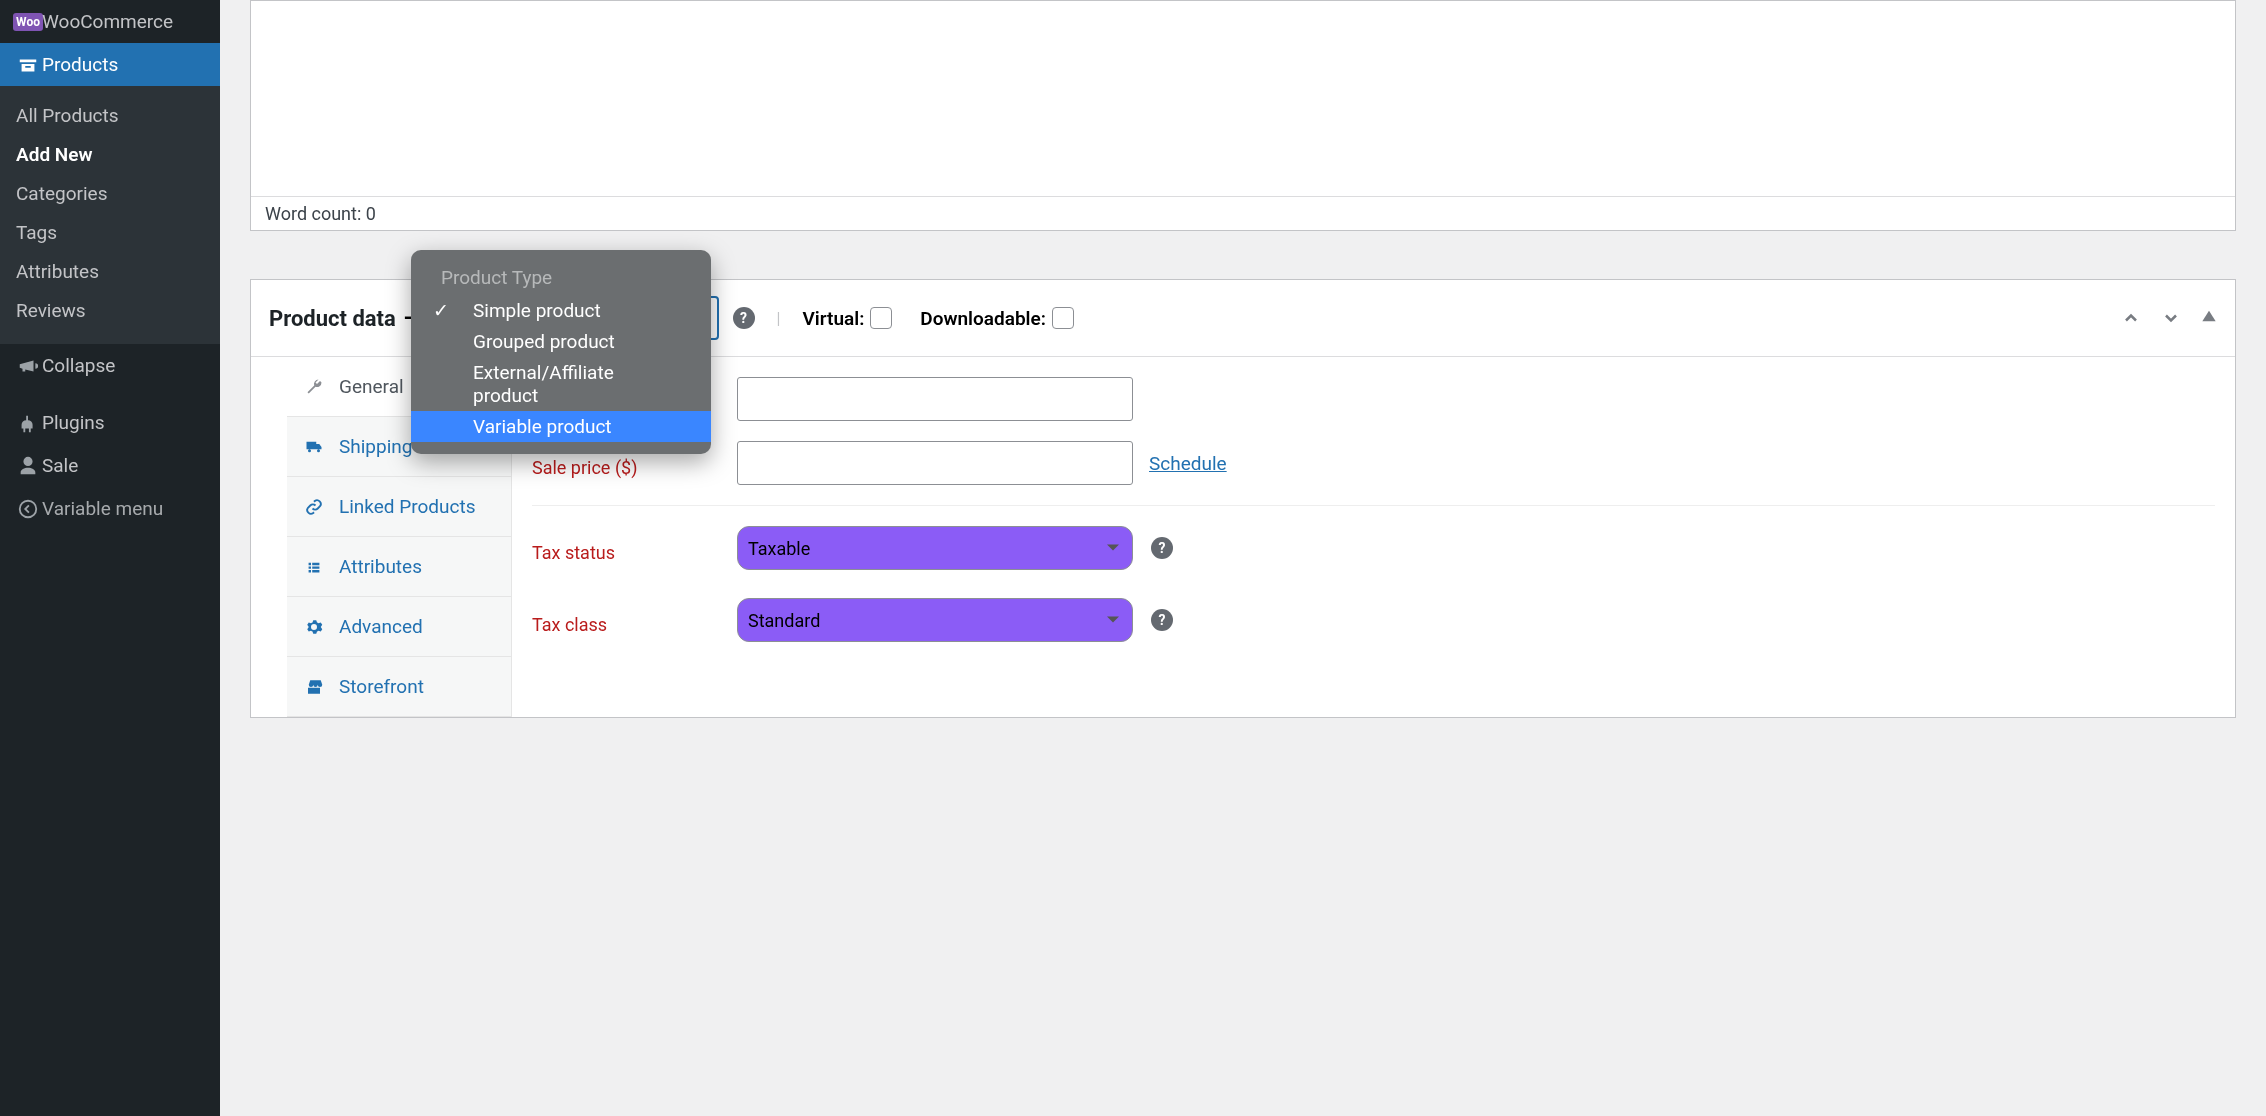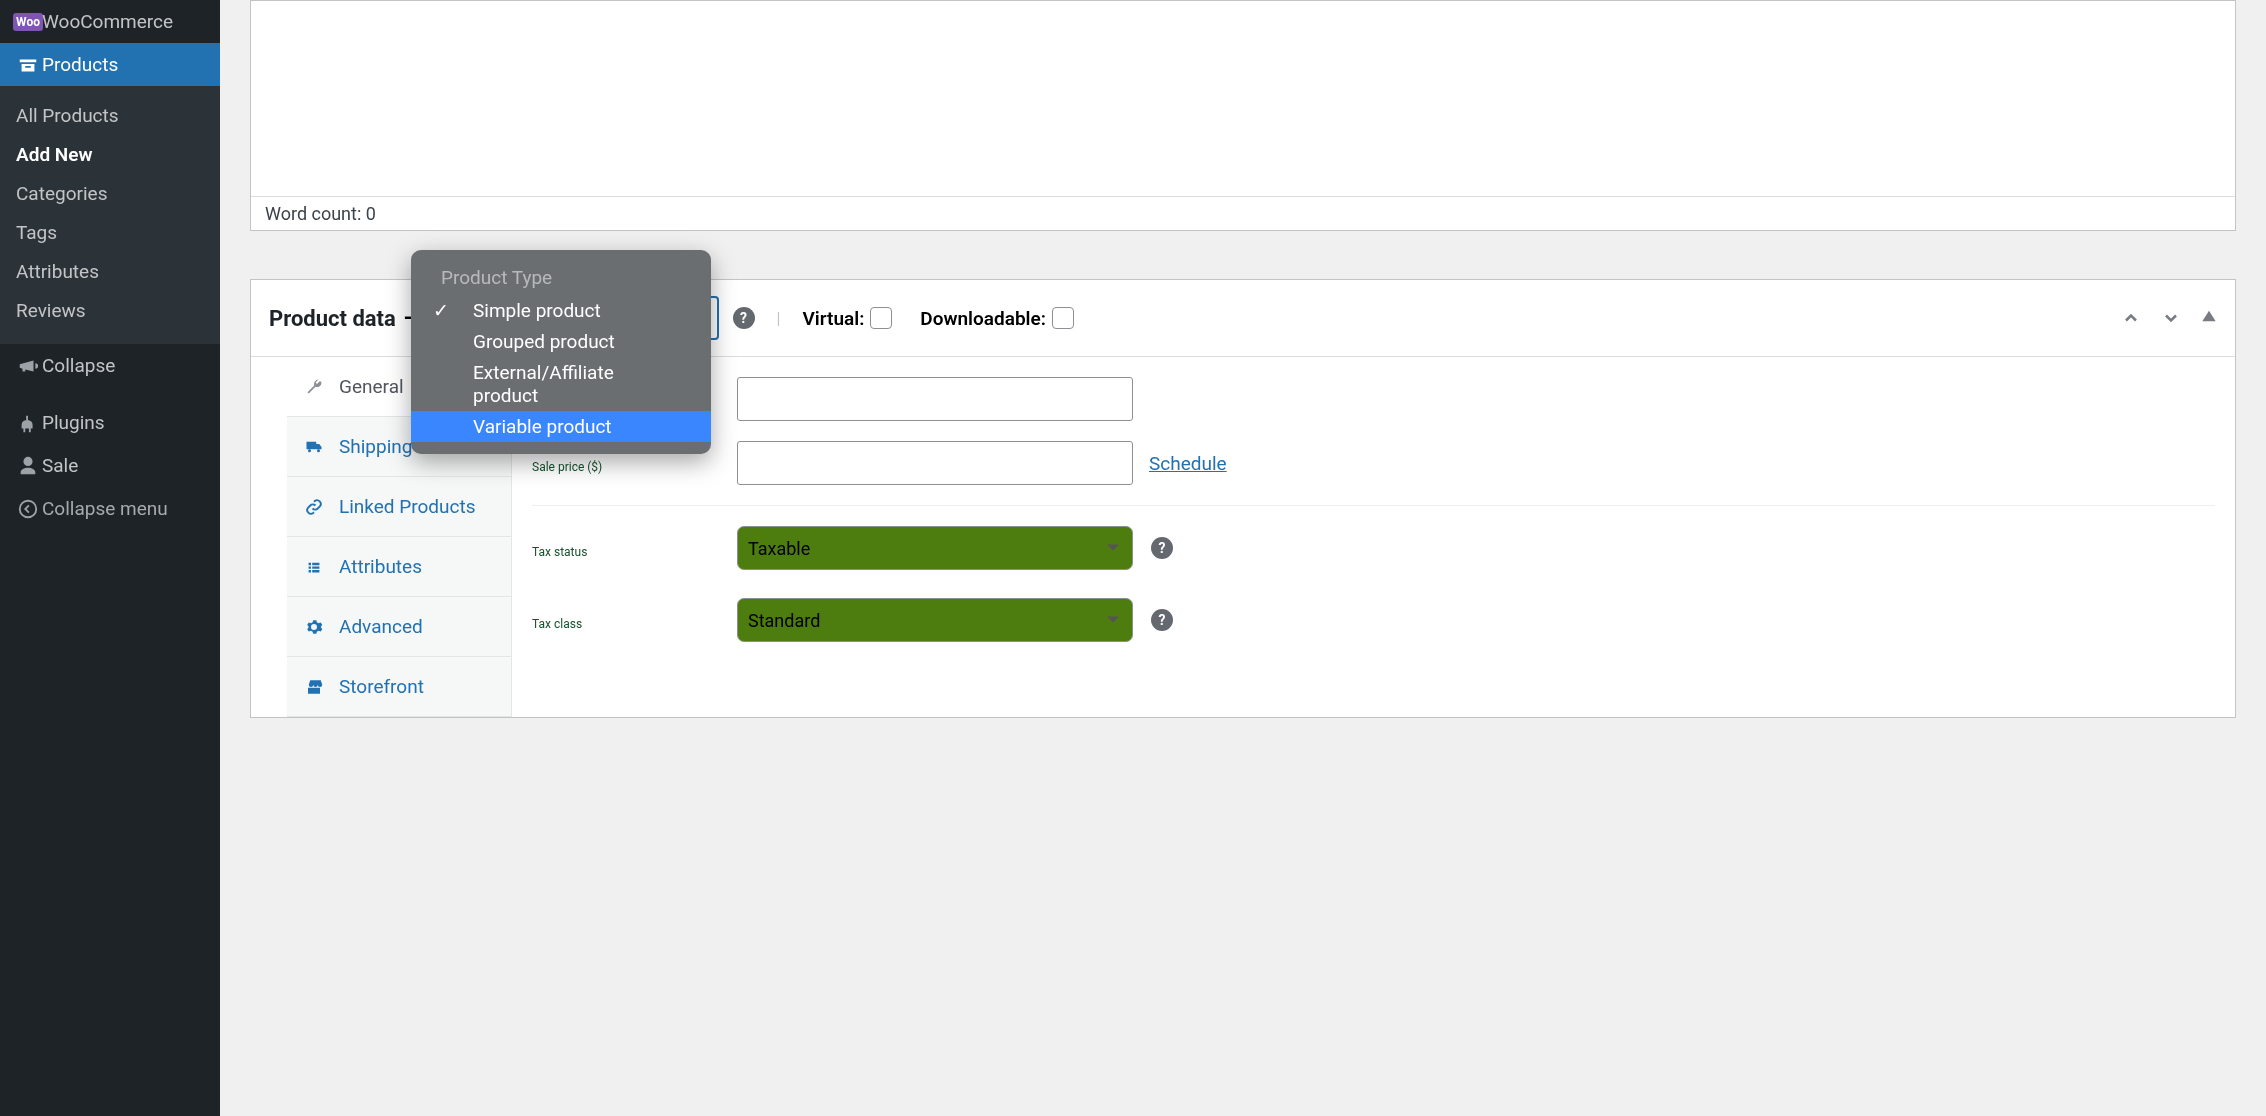--- a/index.html
+++ b/index.html
@@ -33,23 +33,23 @@
   .panel-controls { margin-left: auto; display: flex; gap: 20px; color: #787c82; }
   .panel-body { display: flex; }
   .tabs { width: 260px; flex-shrink: 0; }
   .tab { display: flex; align-items: center; gap: 14px; padding: 18px 18px; border-bottom: 1px solid #e5e5e5; background: #f6f7f7; color: #2271b1; font-size: 19px; cursor: pointer; margin-left: 36px; }
   .tab.active { background: #fff; color: #50575e; border-right: 1px solid #fff; margin-right: -1px; }
   .tab.active .t-ic { color: #8c8f94; }
   .tab .t-ic { width: 20px; color: #2271b1; display: flex; align-items: center; }
   .content { flex: 1; border-left: 1px solid #e5e5e5; padding: 0 20px; }
   .row { display: flex; align-items: center; padding: 20px 0; }
   .row.border { border-top: 1px solid #eee; }
-  .row-label { width: 205px; color: #14532d; font-size: 12px; margin-top: 8px; }
+  .row-label { width: 205px; color: #b91c1c; font-size: 18px; margin-top: 8px; }
   .row input[type=text] { width: 396px; height: 44px; border: 1px solid #8c8f94; border-radius: 3px; padding: 0 10px; font-size: 17px; }
-  .row select { width: 396px; height: 44px; border: 1px solid #8c8f94; border-radius: 7px; padding: 8px 10px; font-size: 18px; appearance: none; background: #4d7c0f; }
+  .row select { width: 396px; height: 44px; border: 1px solid #8c8f94; border-radius: 12px; padding: 8px 10px; font-size: 18px; appearance: none; background: #8b5cf6; }
   .sel-wrap { position: relative; display: inline-block; }
   .sel-wrap::after { content: ""; position: absolute; right: 14px; top: 50%; transform: translateY(-30%); border: 6px solid transparent; border-top-color: #555; pointer-events: none; }
   .link { color: #2271b1; text-decoration: underline; margin-left: 16px; font-size: 19px; }
   
   .dropdown { position: absolute; top: 250px; left: 411px; width: 300px; background: #6b6e70; border-radius: 10px; box-shadow: 0 8px 24px rgba(0,0,0,0.35); padding: 12px 0; z-index: 100; }
   .dd-header { color: #b7b9ba; padding: 4px 30px 6px; font-size: 19px; }
   .dd-item { color: #fff; padding: 4px 30px 4px 62px; font-size: 19px; position: relative; cursor: pointer; }
   .dd-item.hl { background: #3a86ff; }
   .dd-item.checked::before { content: "✓"; position: absolute; left: 22px; color: #fff; }
   svg { display: block; }
@@ -106,21 +106,21 @@
       </span>
       <span>Sale</span>
     </div>
     <div class="side-item" style="color:#a7aaad">
       <span class="icon">
         <svg width="22" height="22" viewBox="0 0 24 24" fill="currentColor">
             <circle cx="12" cy="12" r="9" fill="none" stroke="currentColor" stroke-width="2"></circle>
             <path d="M13 8l-4 4 4 4" stroke="currentColor" stroke-width="2" fill="none"></path>
           </svg>
       </span>
-      <span>Collapse menu</span>
+      <span>Variable menu</span>
     </div>
   </div>
 
   <div class="main">
     <div class="editor-box">
       <div class="editor-body"></div>
       <div class="editor-status">Word count: 0</div>
     </div>
 
     <div class="panel">

